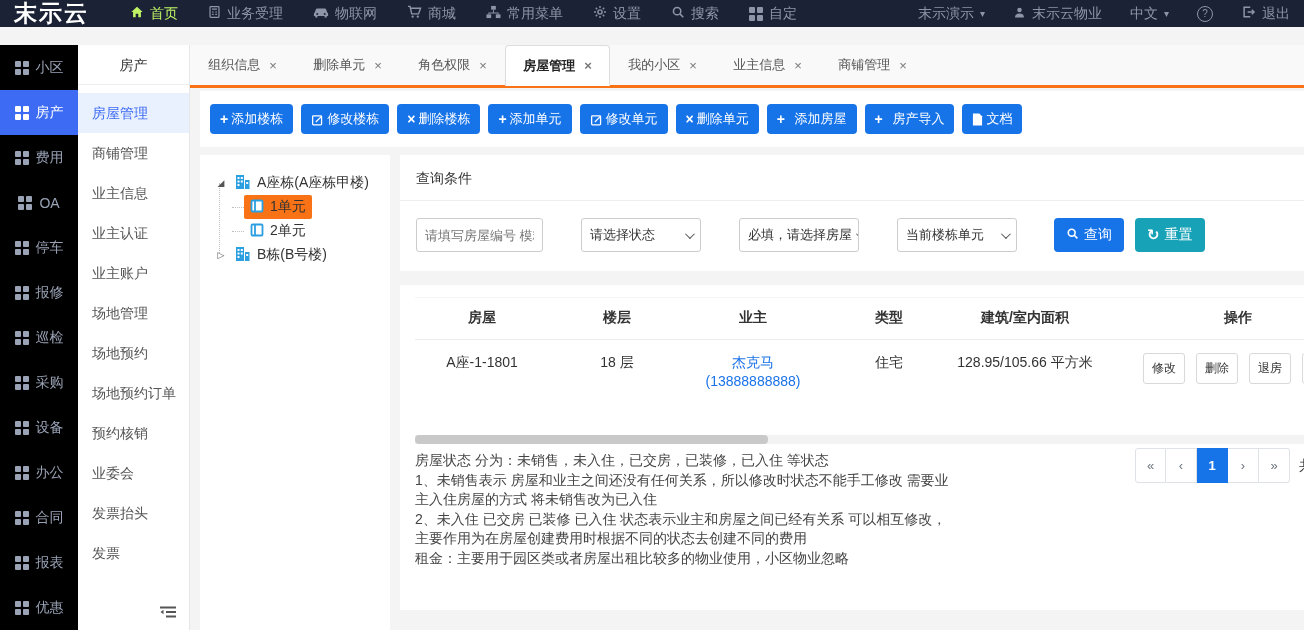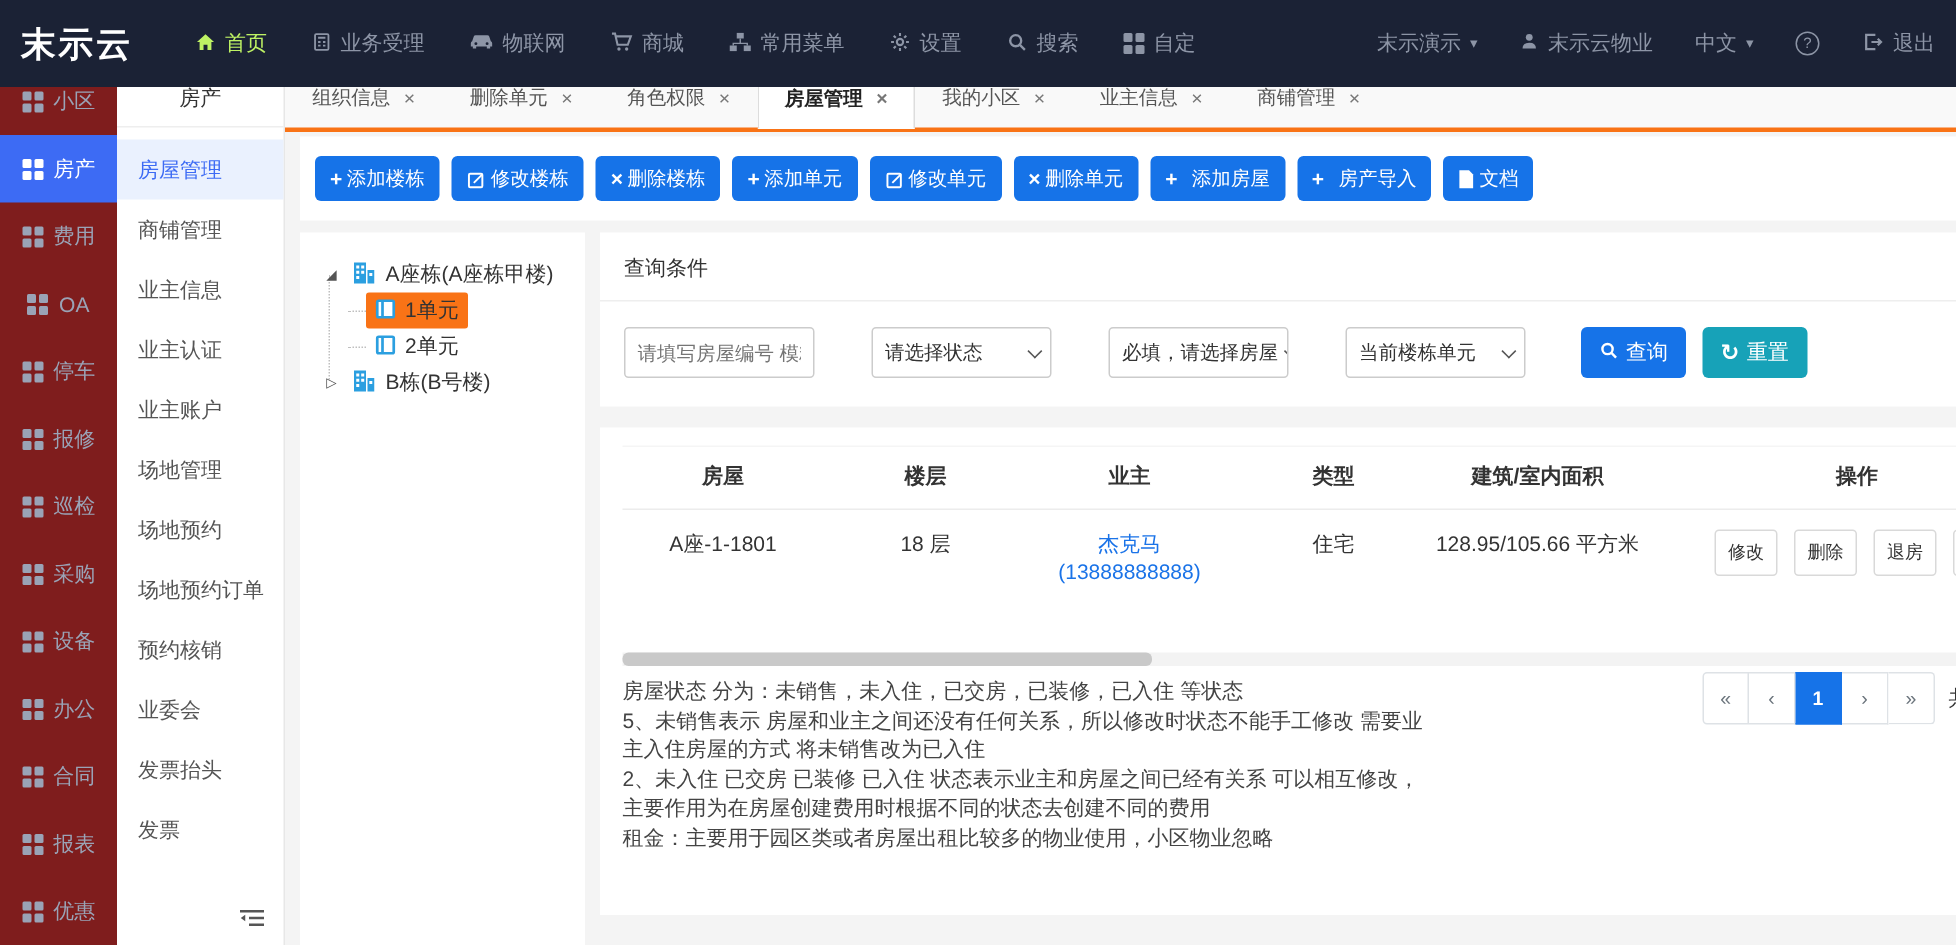--- a/index.html
+++ b/index.html
@@ -1,30 +1,30 @@
 <!DOCTYPE html>
 <html><head>
 <meta charset="utf-8">
 <style>
   * { box-sizing: border-box; margin: 0; padding: 0; }
   html,body { width:1304px; height:630px; overflow:hidden; }
   body { font-family:"Liberation Sans","DejaVu Sans",sans-serif; background:#f4f4f4; position:relative; font-size:14px; color:#333; }
 
   
-  .navbar { position:absolute; top:0; left:0; width:1304px; height:58px; background:#1b2235; display:flex; align-items:center; color:#8d95a6; z-index:30; }
+  .navbar { position:absolute; top:0; left:0; width:1304px; height:27px; background:#1b2235; display:flex; align-items:center; color:#8d95a6; z-index:30; }
   .brand { color:#fff; font-size:23px; font-weight:bold; letter-spacing:2px; padding:0 26px 0 14px; }
   .nav-item { height:45px; display:flex; align-items:center; gap:6px; padding:0 15px; font-size:14px; cursor:pointer; white-space:nowrap; }
   .nav-item.active { color:#bef264; }
   .nav-right { margin-left:auto; display:flex; align-items:center; gap:0; }
   .nav-right .nav-item { padding:0 14px; }
   .qmark { width:16px; height:16px; border:1.5px solid #8d95a6; border-radius:50%; display:inline-flex; align-items:center; justify-content:center; font-size:10px; }
   .chev { font-size:10px; }
 
   
-  .rail { position:absolute; top:45px; left:0; width:78px; bottom:0; background:#7f1d1d; z-index:20; }
+  .rail { position:absolute; top:45px; left:0; width:78px; bottom:0; background:#000000; z-index:20; }
   .rail-item { height:45px; display:flex; align-items:center; justify-content:center; gap:7px; color:#9aa3b6; font-size:14px; cursor:pointer; }
   .rail-item.active { background:#3d6bf4; color:#fff; }
   .gicon { display:inline-grid; grid-template-columns:6px 6px; gap:2px; }
   .gicon i { width:6px; height:6px; background:currentColor; border-radius:1px; display:block; }
 
   
   .submenu { position:absolute; top:45px; left:78px; width:112px; bottom:0; background:#fff; border-right:1px solid #e7e7e7; z-index:20; }
   .submenu-title { height:40px; line-height:40px; text-align:center; color:#333; border-bottom:1px solid #eee; font-size:14px; }
   .submenu-list { margin-top:8px; }
   .submenu-item { height:40px; line-height:40px; padding-left:14px; color:#555; font-size:14px; cursor:pointer; white-space:nowrap; }
@@ -599,21 +599,21 @@
         </div>
 
         <div class="hscroll">
           <div class="hthumb"></div>
         </div>
 
         <div class="notes">
 
             <p>房屋状态 分为：未销售，未入住，已交房，已装修，已入住 等状态</p>
 
-            <p>5、未销售表示 房屋和业主之间还没有任何关系，所以修改时状态不能手工修改 需要业主入住房屋的方式 将未销售改为已入住</p>
+            <p>1、未销售表示 房屋和业主之间还没有任何关系，所以修改时状态不能手工修改 需要业主入住房屋的方式 将未销售改为已入住</p>
 
             <p>2、未入住 已交房 已装修 已入住 状态表示业主和房屋之间已经有关系 可以相互修改，主要作用为在房屋创建费用时根据不同的状态去创建不同的费用</p>
 
             <p>租金：主要用于园区类或者房屋出租比较多的物业使用，小区物业忽略</p>
 
         </div>
 
         <div class="pager">
           <div class="pbtn">«</div>
           <div class="pbtn">‹</div>

